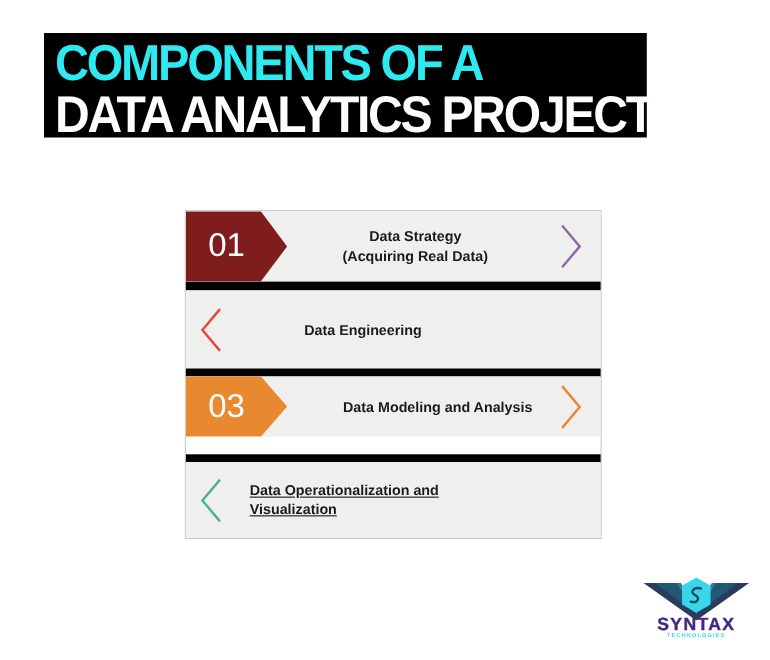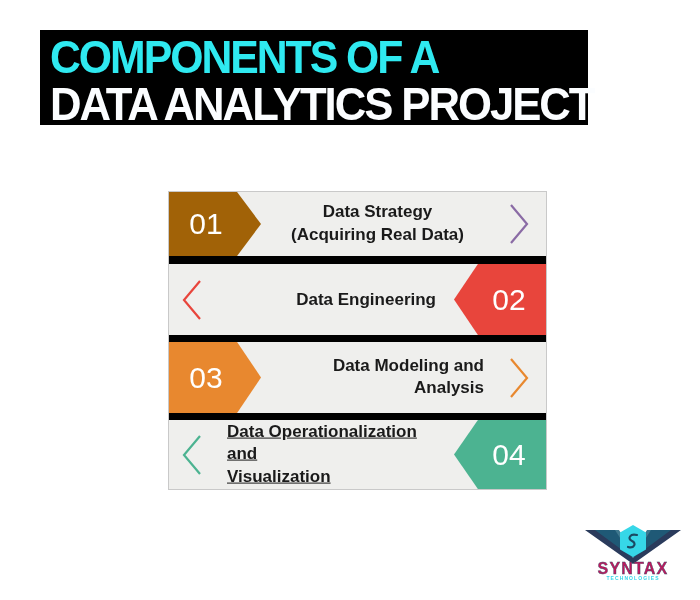--- a/index.html
+++ b/index.html
@@ -60,21 +60,21 @@
 
   .row {
     position: absolute;
     left: 0;
     width: 100%;
     background: #efefed;
     overflow: visible;
   }
   .row-1 { top: 0px;   height: 64px; }
   .row-2 { top: 72px;  height: 71px; }
-  .row-3 { top: 150px; height: 71px; }
+  .row-3 { top: 150px; height: 55px; }
   .row-4 { top: 228px; height: 69px; }
 
   
   .shadow-strip {
     position: absolute;
     left: 0;
     width: 100%;
     height: 8px;
     background: #000000;
   }
@@ -111,28 +111,28 @@
     clip-path: polygon(26% 0%, 100% 0%, 100% 100%, 26% 100%, 0% 50%);
     padding-left: 18px;
     box-sizing: border-box;
   }
 
   
   .row-label {
     position: absolute;
     top: 50%;
     transform: translateY(-50%);
-    font-size: 17px;
+    font-size: 13px;
     font-weight: bold;
     color: #1a1a1a;
     line-height: 1.35;
     white-space: pre-line;
   }
   .label-c1 { left: 120px; right: 80px; text-align: center; }
-  .label-c2 { left: 55px;  right: 110px; text-align: right; }
+  .label-c2 { left: 55px;  right: 110px; text-align: center; }
   .label-c3 { left: 110px; right: 62px; text-align: right; }
   .label-c4 { left: 58px;  right: 110px; text-align: left; text-decoration: underline; }
 
   
   .chev {
     position: absolute;
     top: 50%;
     transform: translateY(-50%);
     width: 22px;
     height: 42px;
@@ -160,21 +160,21 @@
     width: 30px; height: 34px;
   }
   .logo-name {
     position: absolute;
     left: 0; top: 38px;
     width: 96px;
     text-align: center;
     font-size: 16px;
     font-weight: bold;
     letter-spacing: 1.2px;
-    color: #be185d;
+    color: #4c1d95;
     -webkit-text-stroke: 0.4px #3a4a66;
     font-family: "Liberation Sans", sans-serif;
   }
   .logo-sub {
     position: absolute;
     left: 0; top: 53px;
     width: 96px;
     text-align: center;
     font-size: 5px;
     letter-spacing: 1.1px;
@@ -187,37 +187,34 @@
 <body>
 
 <div class="title-band">
   <div class="title-line title-line1">COMPONENTS OF A</div>
   <div class="title-line title-line2">DATA ANALYTICS PROJECT</div>
 </div>
 
 <div class="stack">
 
   <div class="row row-1">
-    <div class="numblock left" style="background:#a16207;">
+    <div class="numblock left" style="background:#7f1d1d;">
       <span>01</span>
     </div>
     <div class="row-label label-c1">Data Strategy
 (Acquiring Real Data)</div>
     <div class="chev chev-right">
       <svg viewBox="0 0 22 42">
           <polyline points="3,2 19,21 3,40" fill="none" stroke="#8A6BA5" stroke-width="2.2"></polyline>
         </svg>
     </div>
   </div>
   <div class="shadow-strip strip-1"></div>
 
   <div class="row row-2">
-    <div class="numblock right" style="background:#E8453C;">
-      <span>02</span>
-    </div>
     <div class="row-label label-c2">Data Engineering</div>
     <div class="chev chev-left">
       <svg viewBox="0 0 22 42">
           <polyline points="19,2 3,21 19,40" fill="none" stroke="#E8453C" stroke-width="2.2"></polyline>
         </svg>
     </div>
   </div>
   <div class="shadow-strip strip-2"></div>
 
   <div class="row row-3">
@@ -227,23 +224,20 @@
     <div class="row-label label-c3">Data Modeling and Analysis</div>
     <div class="chev chev-right">
       <svg viewBox="0 0 22 42">
           <polyline points="3,2 19,21 3,40" fill="none" stroke="#E8882F" stroke-width="2.2"></polyline>
         </svg>
     </div>
   </div>
   <div class="shadow-strip strip-3"></div>
 
   <div class="row row-4">
-    <div class="numblock right" style="background:#4CB391;">
-      <span>04</span>
-    </div>
     <div class="row-label label-c4">Data Operationalization and
 Visualization</div>
     <div class="chev chev-left">
       <svg viewBox="0 0 22 42">
           <polyline points="19,2 3,21 19,40" fill="none" stroke="#4CB391" stroke-width="2.2"></polyline>
         </svg>
     </div>
   </div>
 
 </div>

